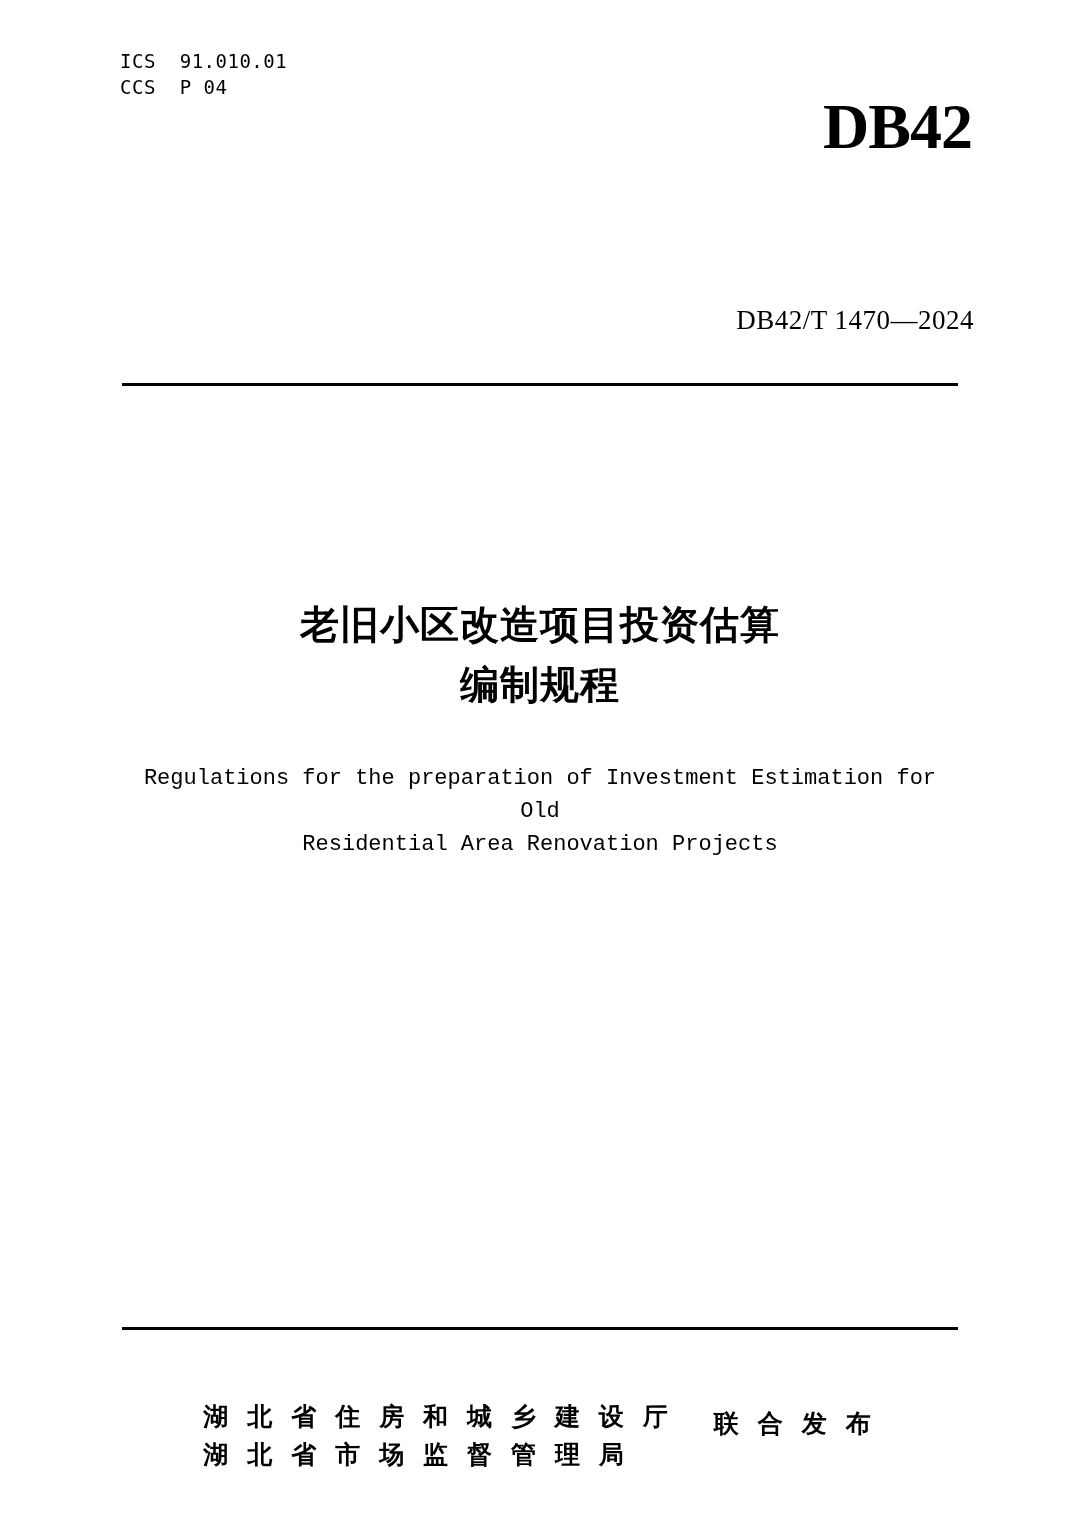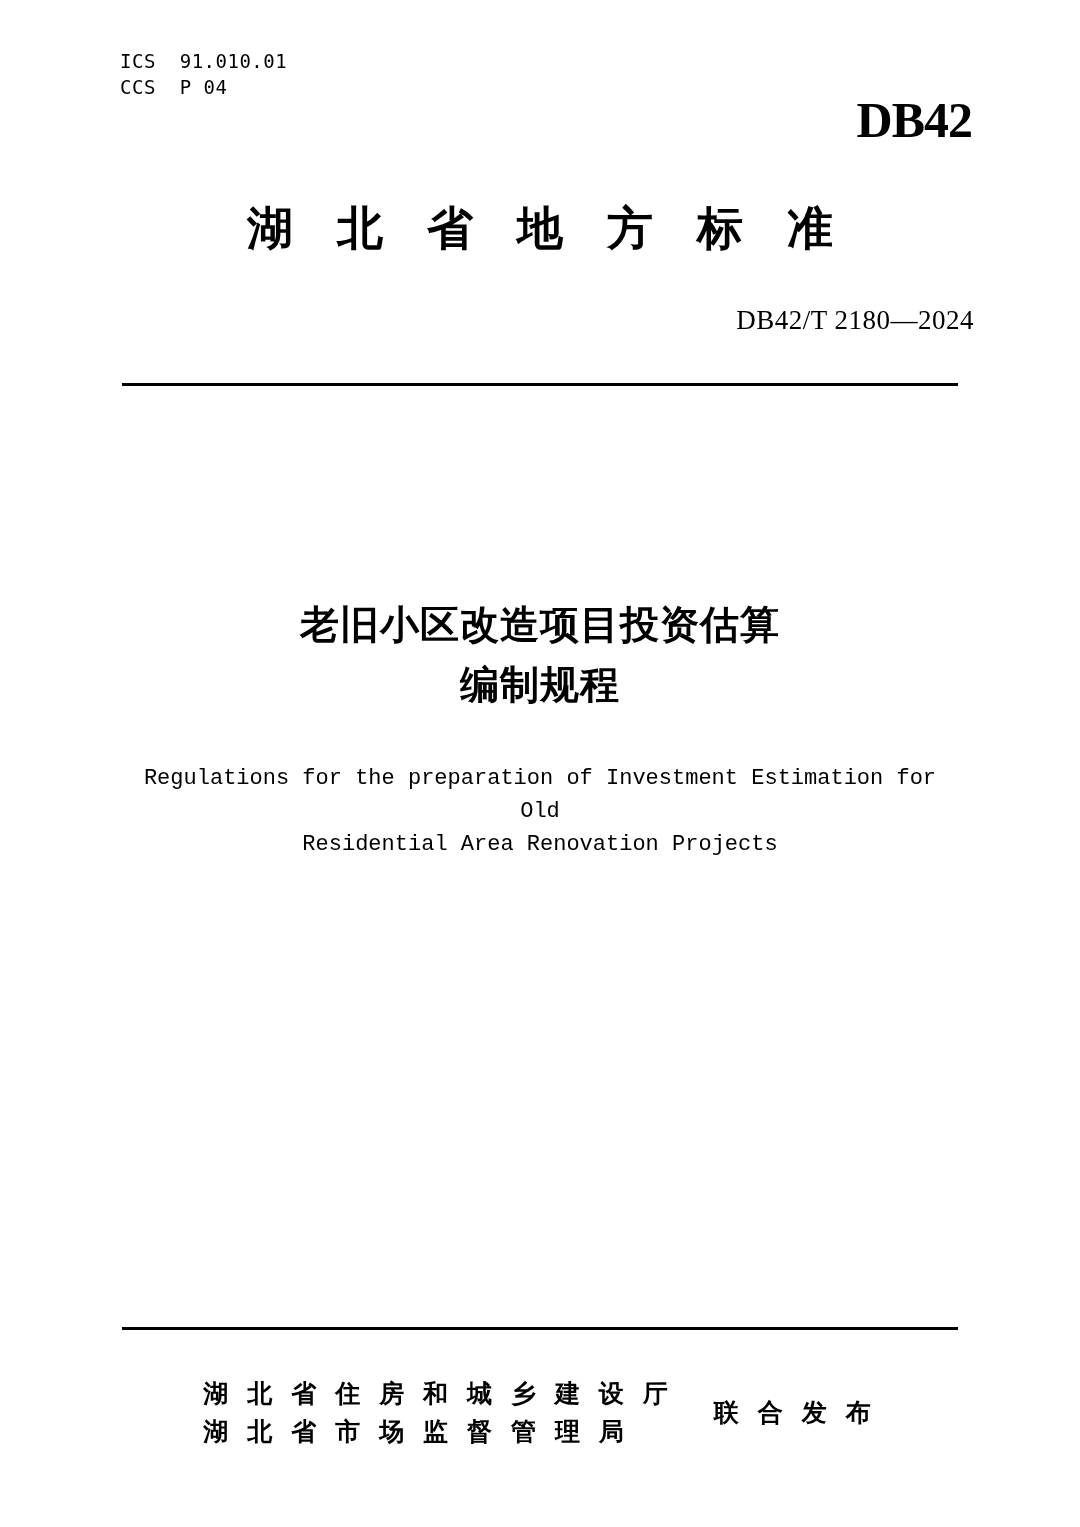--- a/index.html
+++ b/index.html
@@ -35,21 +35,21 @@
     color: #000;
   }
   .ics-line { white-space: pre; }
 
   .db-logo {
     position: absolute;
     right: 108px;
     top: 95px;
     font-family: "Liberation Serif", serif;
     font-weight: bold;
-    font-size: 50px;
+    font-size: 64px;
     letter-spacing: -1px;
     line-height: 1;
   }
 
   .province-title {
     position: absolute;
     left: 120px;
     top: 200px;
     width: 840px;
     text-align: center;
@@ -153,20 +153,21 @@
     justify-content: center;
     align-items: center;
   }
   .pub-names {
     font-family: "Liberation Sans", sans-serif;
     font-weight: bold;
     font-size: 25px;
     line-height: 38px;
     letter-spacing: 6px;
     text-align: left;
+    margin-top: 23px;
   }
   .pub-joint {
     font-family: "Liberation Sans", sans-serif;
     font-weight: bold;
     font-size: 25px;
     letter-spacing: 6px;
     margin-left: 40px;
   }
 </style>
 </head>
@@ -174,25 +175,22 @@
 
 <div class="page">
 
   <div class="ics-block">
     <div class="ics-line">ICS  91.010.01</div>
     <div class="ics-line">CCS  P 04</div>
   </div>
 
   <div class="db-logo">DB42</div>
 
-  <div class="province-title">
-    <span>湖</span><span>北</span><span>省</span><span>地</span><span>方</span><span>标</span><span>准</span>
-  </div>
-
-  <div class="std-number">DB42/T 2180—2024</div>
+
+  <div class="std-number">DB42/T 1470—2024</div>
 
   <div class="rule-top"></div>
 
   <div class="doc-title">
     <div>老旧小区改造项目投资估算</div>
     <div>编制规程</div>
   </div>
 
   <div class="doc-title-en">
     <div>Regulations for the preparation of Investment Estimation for Old</div>

